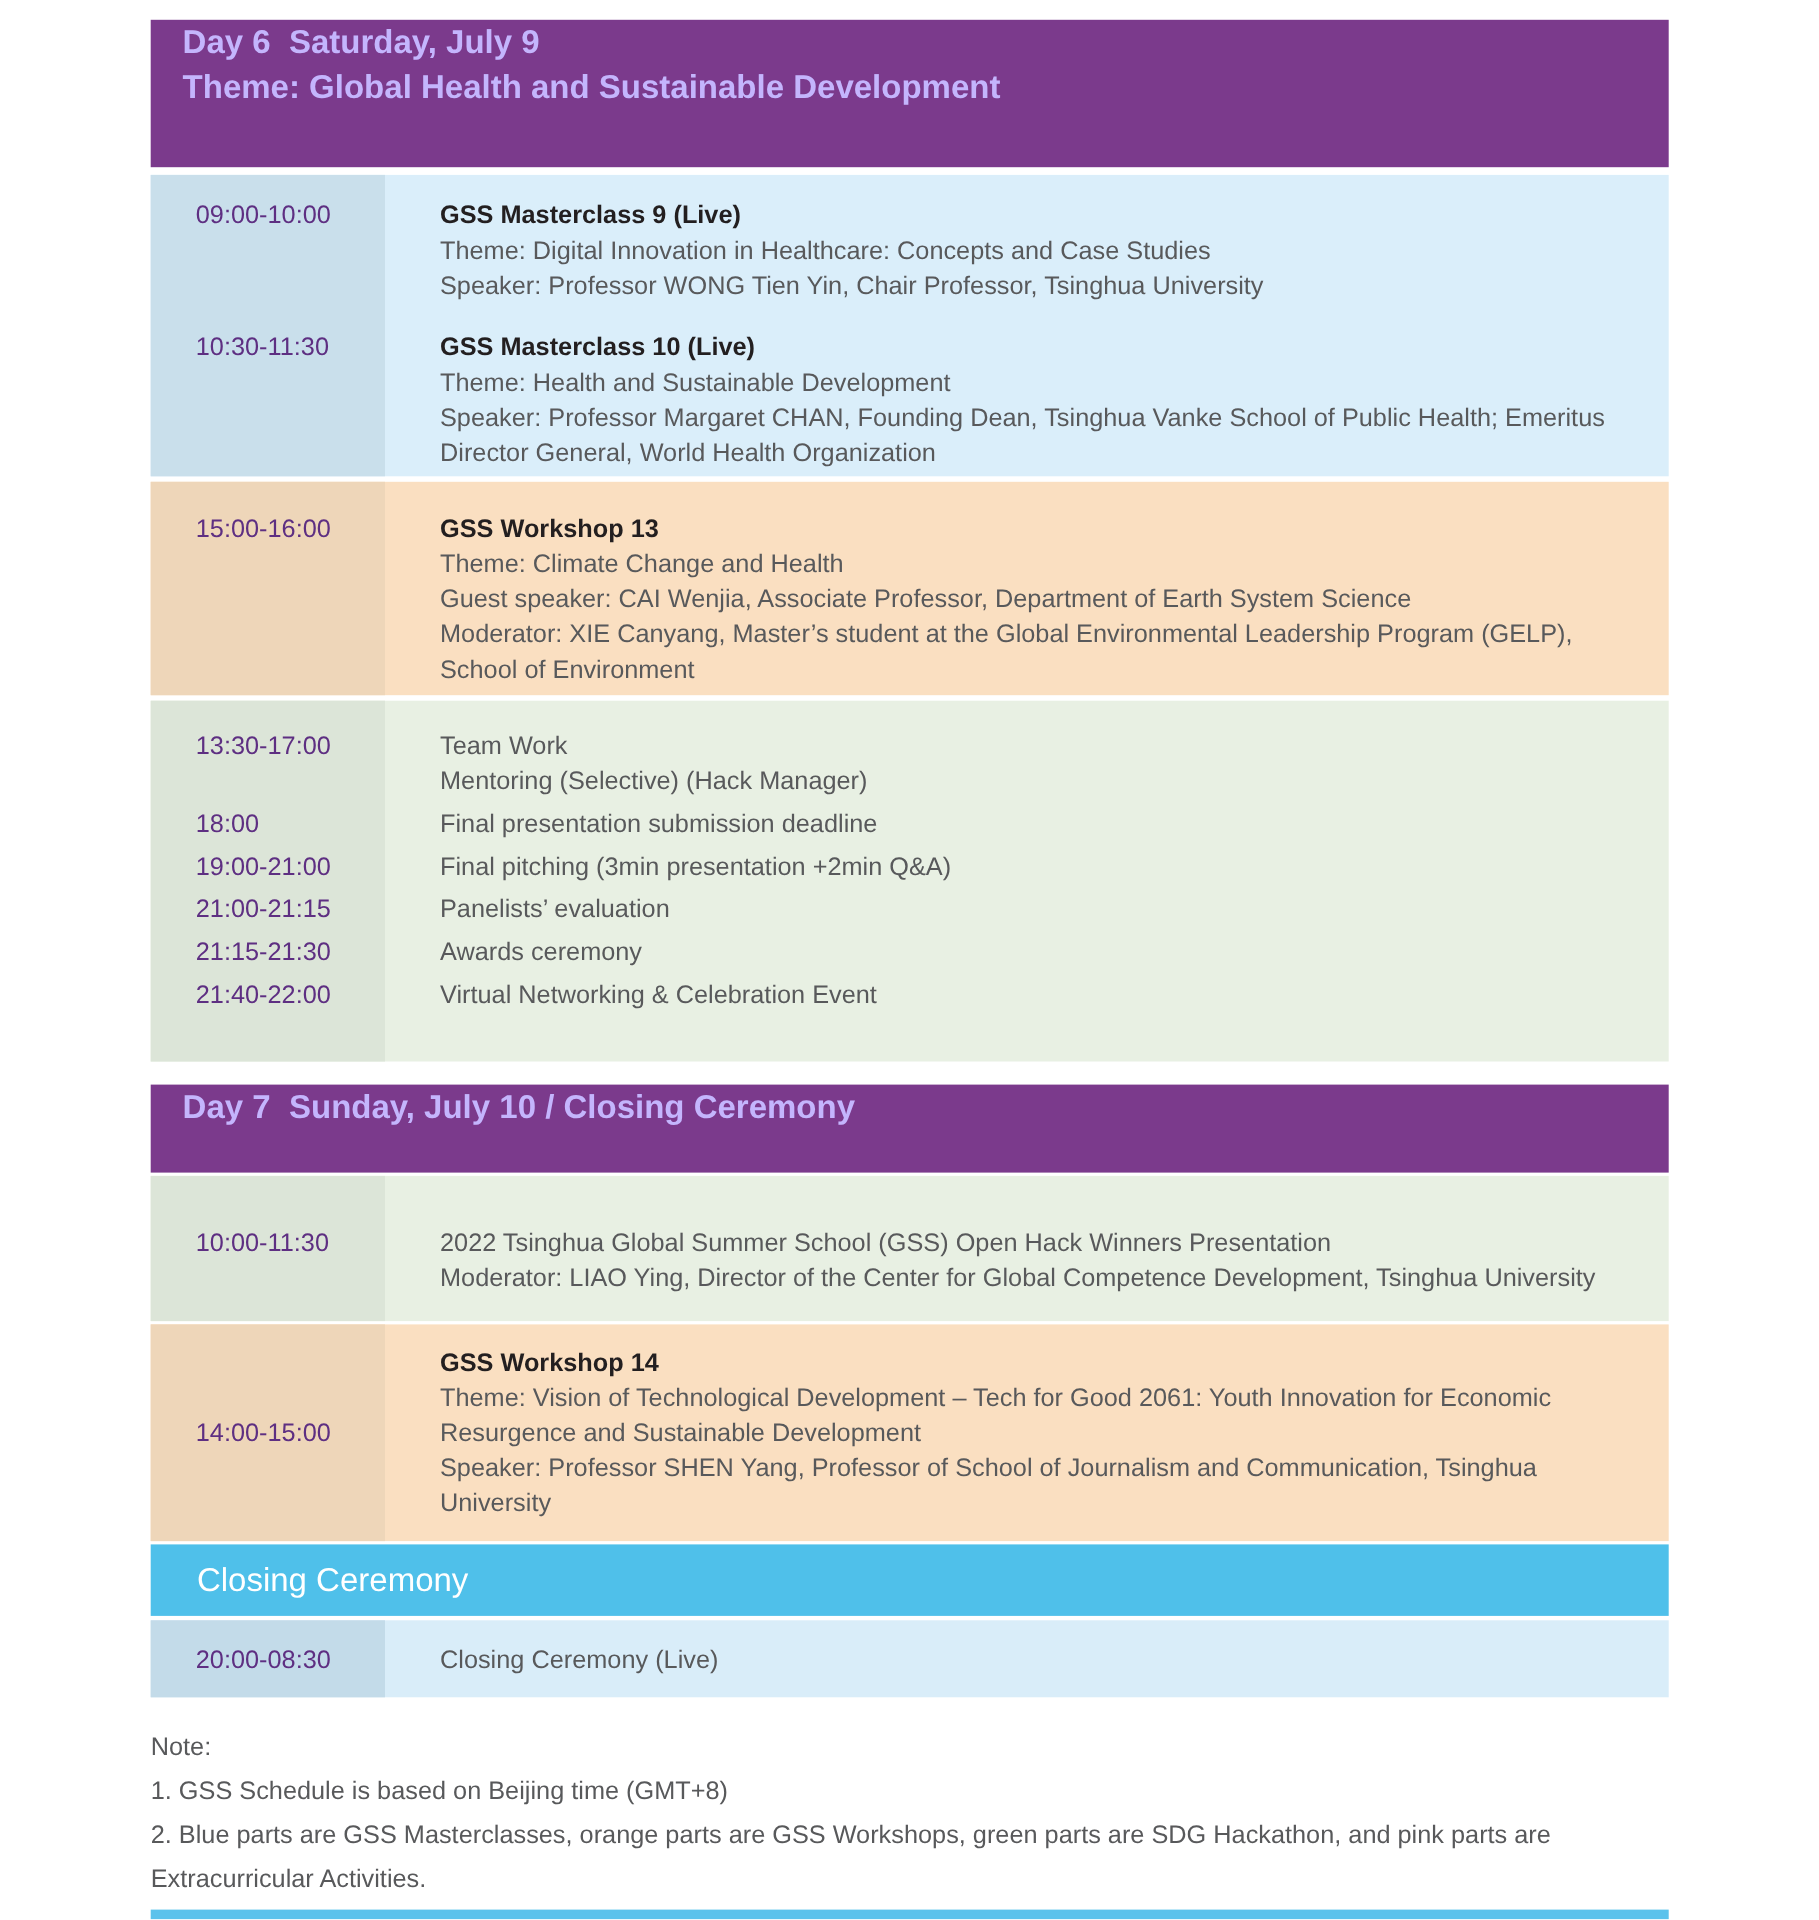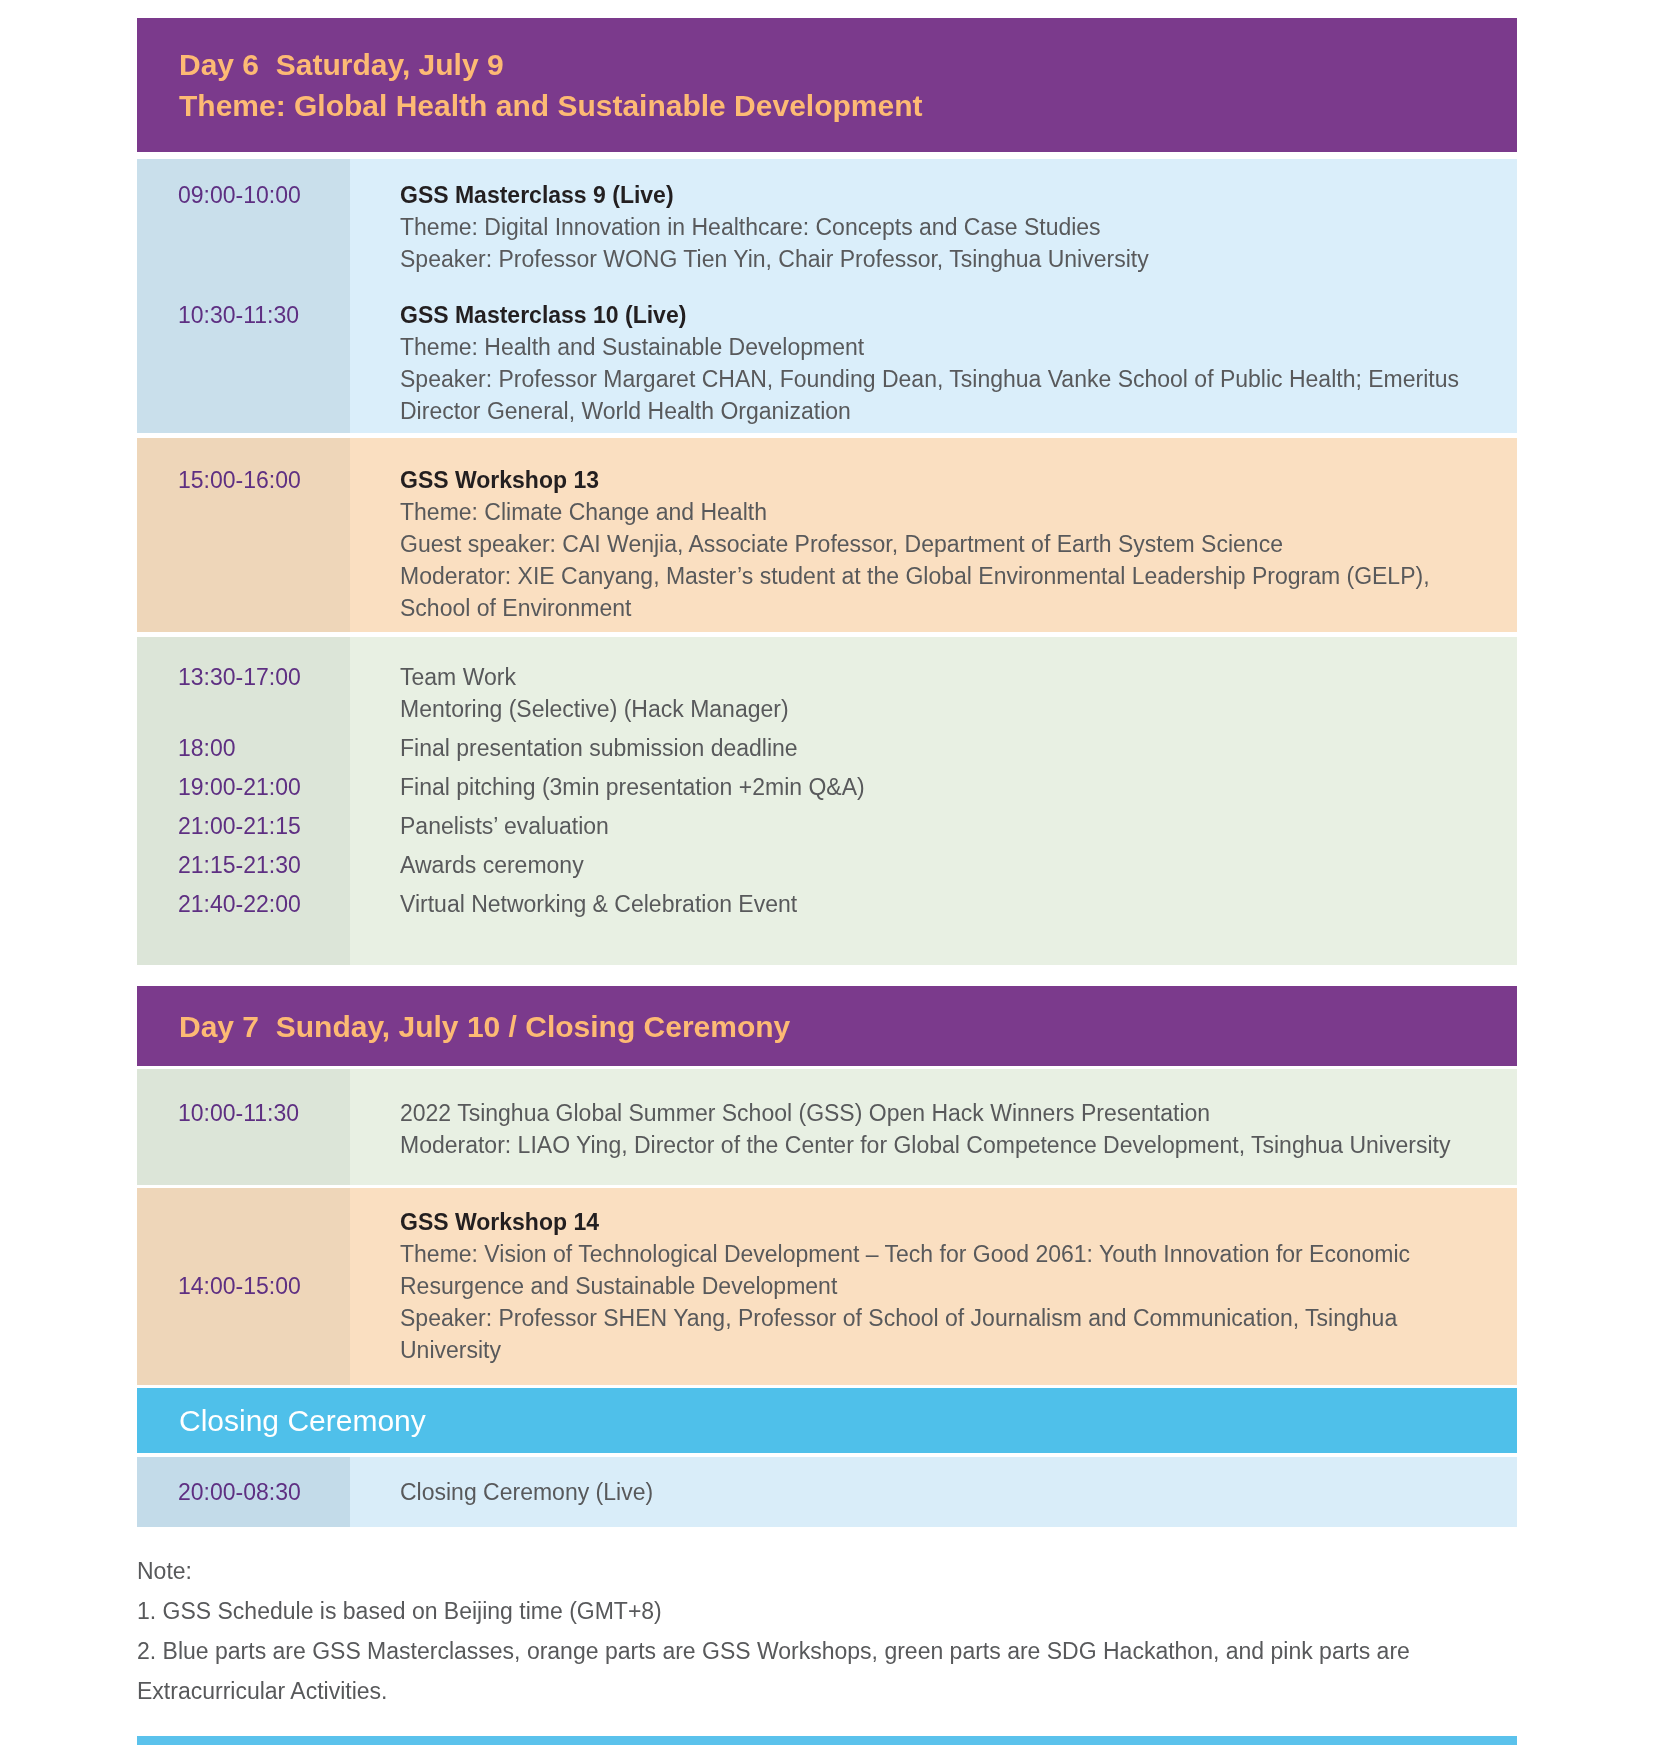--- a/index.html
+++ b/index.html
@@ -7,23 +7,23 @@
     position:relative;
     width:1654px;height:1745px;
     background:#ffffff;
     font-family:"Liberation Sans","DejaVu Sans",sans-serif;
     overflow:hidden;
   }
   .doc{position:absolute;left:137px;top:18px;width:1380px;}
 
   
   .day-header{
-    background:#7b3a8c;color:#fdba74;
-    height:134px;display:flex;flex-direction:column;justify-content:center;
-    padding-left:42px;box-sizing:border-box;margin-bottom:7px;
+    background:#7b3a8c;color:#c4b5fd;
+    height:134px;display:flex;flex-direction:column;
+    padding-left:29px;box-sizing:border-box;margin-bottom:7px;
   }
   .day-header .day-title,.day-header .day-theme{
     font-size:30px;font-weight:bold;line-height:41px;white-space:pre-wrap;
   }
   .day-header.single{height:80px;margin-bottom:3px;}
 
   
   .sec{position:relative;box-sizing:border-box;}
   .sec::before{
     content:"";position:absolute;left:0;top:0;bottom:0;width:213px;
@@ -44,21 +44,21 @@
   .content{flex:1;padding-left:50px;padding-right:55px;box-sizing:border-box;}
   .evt-title{font-size:23px;line-height:32px;font-weight:bold;color:#231f20;}
   .line{font-size:23px;line-height:32px;color:#58595b;}
 
   
   .sec-mc{padding:20px 0 6px;margin-bottom:5px;}
   .sec-mc .row.gap{margin-bottom:24px;}
   .sec-ws13{padding:26px 0 8px;margin-bottom:5px;}
   .sec-hack{padding:24px 0 38px;margin-bottom:21px;}
   .sec-hack .row{margin-bottom:7px;}
-  .sec-day7-hack{padding:28px 0 24px;margin-bottom:3px;}
+  .sec-day7-hack{padding:44px 0 24px;margin-bottom:3px;}
   .sec-ws14{padding:18px 0 19px;margin-bottom:3px;}
   .sec-close{padding:19px 0 19px;}
 
   .banner{
     background:#4fc0ea;color:#ffffff;height:65px;
     display:flex;align-items:center;padding-left:42px;box-sizing:border-box;
     font-size:30px;font-weight:400;margin-bottom:4px;
   }
 
   .note{margin-top:24px;color:#58595b;font-size:23px;line-height:40px;}

